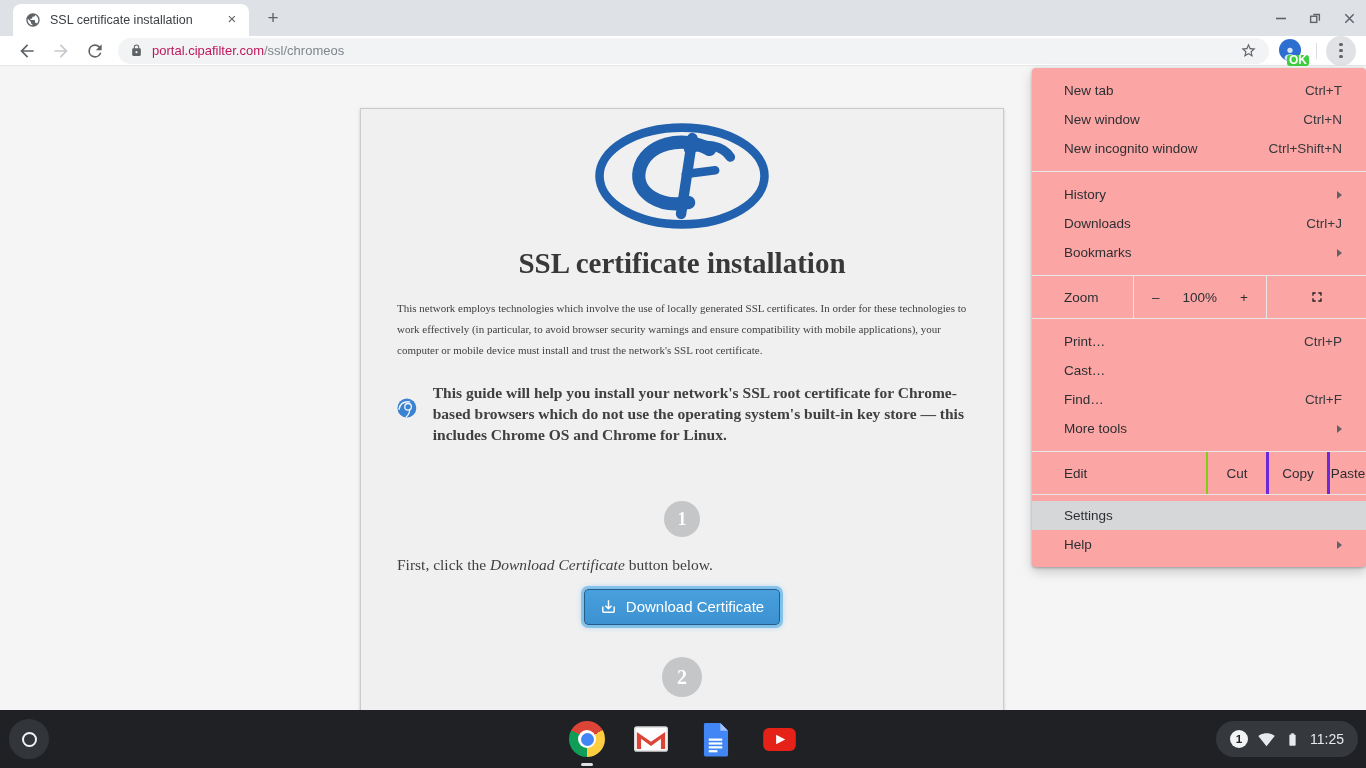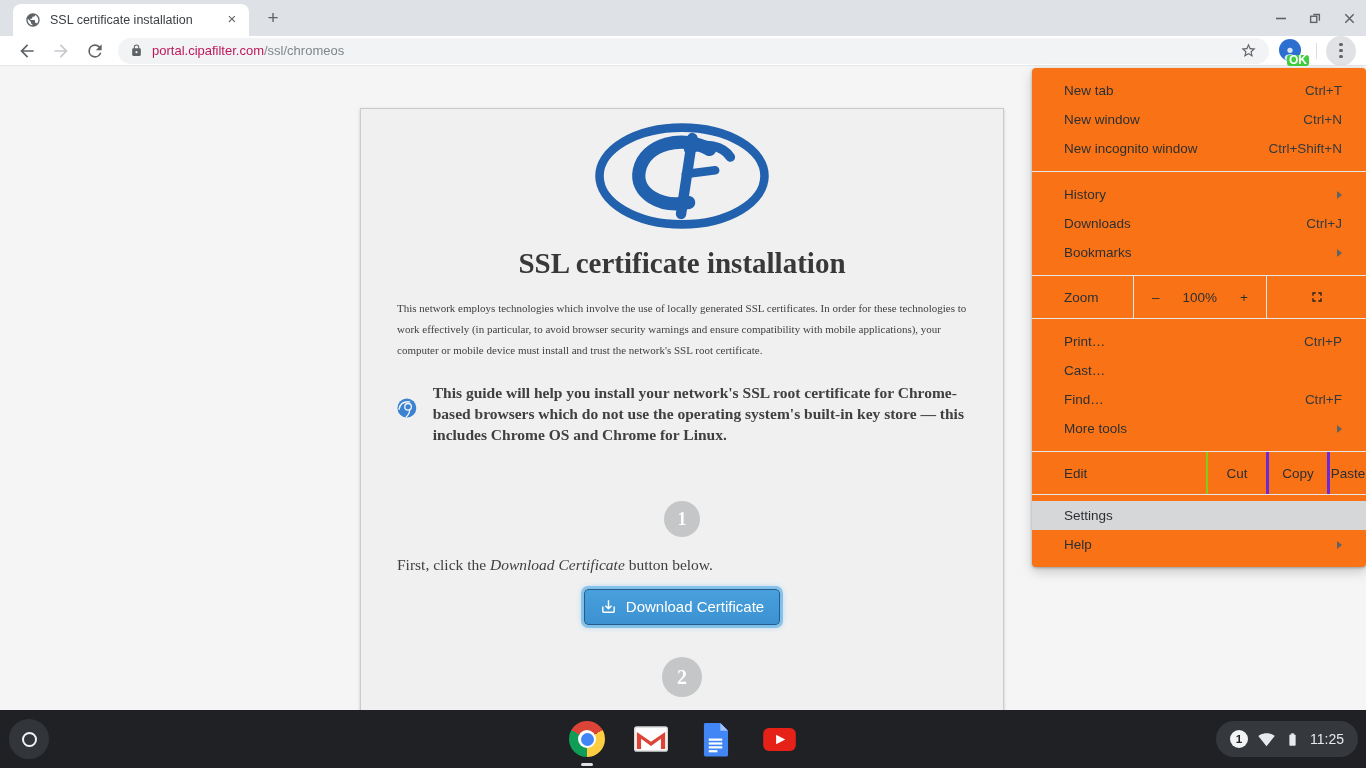--- a/index.html
+++ b/index.html
@@ -55,21 +55,21 @@
   .step-2 { margin-top:32px; width:40px; height:40px; line-height:40px; font-size:20px; }
   .step-text { margin-top:19px; font-size:15.5px; }
   .btn-row { margin-top:15px; text-align:center; }
   .dl-btn { display:inline-flex; align-items:center; gap:9px; height:36px; padding:0 15px;
             background:linear-gradient(#48a0dc,#3d92d2); border:1px solid #255c8a; border-radius:4px;
             color:#fff; font-family:"Liberation Sans",sans-serif; font-size:15px;
             box-shadow:0 0 0 3px rgba(93,178,232,.65), 0 0 7px rgba(93,178,232,.9); }
   .dl-btn svg { width:17px; height:17px; }
 
   
-  .menu { position:absolute; top:68px; right:0; width:334px; background:#f97316; z-index:20;
+  .menu { position:absolute; top:68px; right:0; width:334px; background:#fca5a5; z-index:20;
           border-radius:4px; box-shadow:0 1px 3px rgba(0,0,0,.28), 0 5px 12px rgba(0,0,0,.18);
           padding:8px 0; font-size:13.5px; color:#2c2f32; }
   .m-item { height:29px; display:flex; align-items:center; padding:0 24px 0 32px; }
   .m-item.highlight { background:#d6d7d9; }
   .m-right { margin-left:auto; color:#36393c; }
   .m-arrow { margin-left:auto; width:0; height:0; border-left:5px solid #5f6368;
              border-top:4px solid transparent; border-bottom:4px solid transparent; }
   .m-line { height:1px; background:#e4e6e8; margin:8px 0; }
   .m-line.b0 { margin-bottom:0; }
   .m-line.t0 { margin-top:0; }

